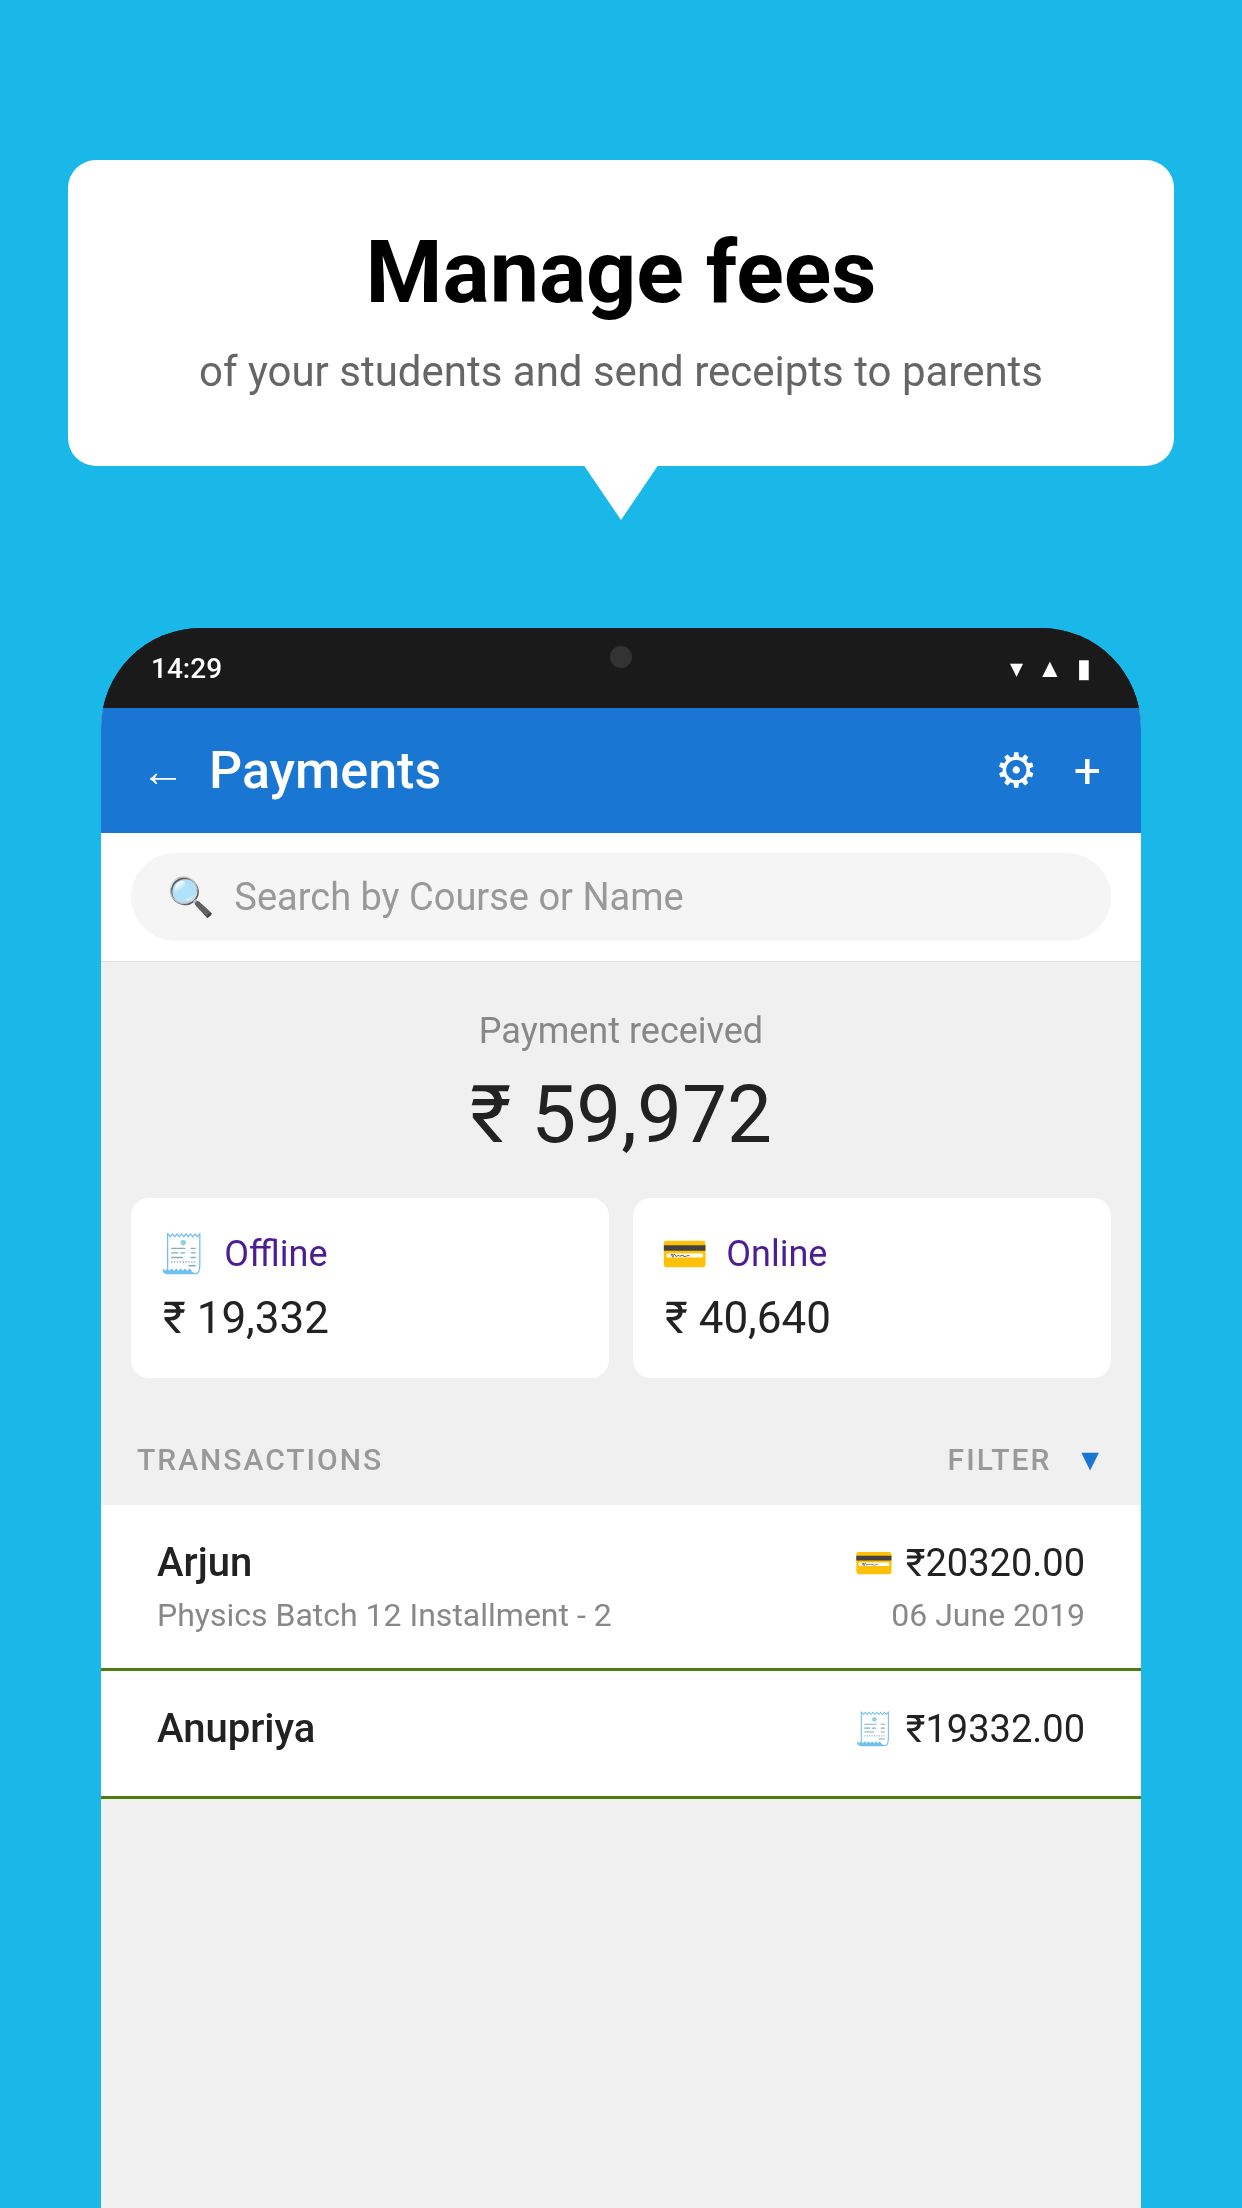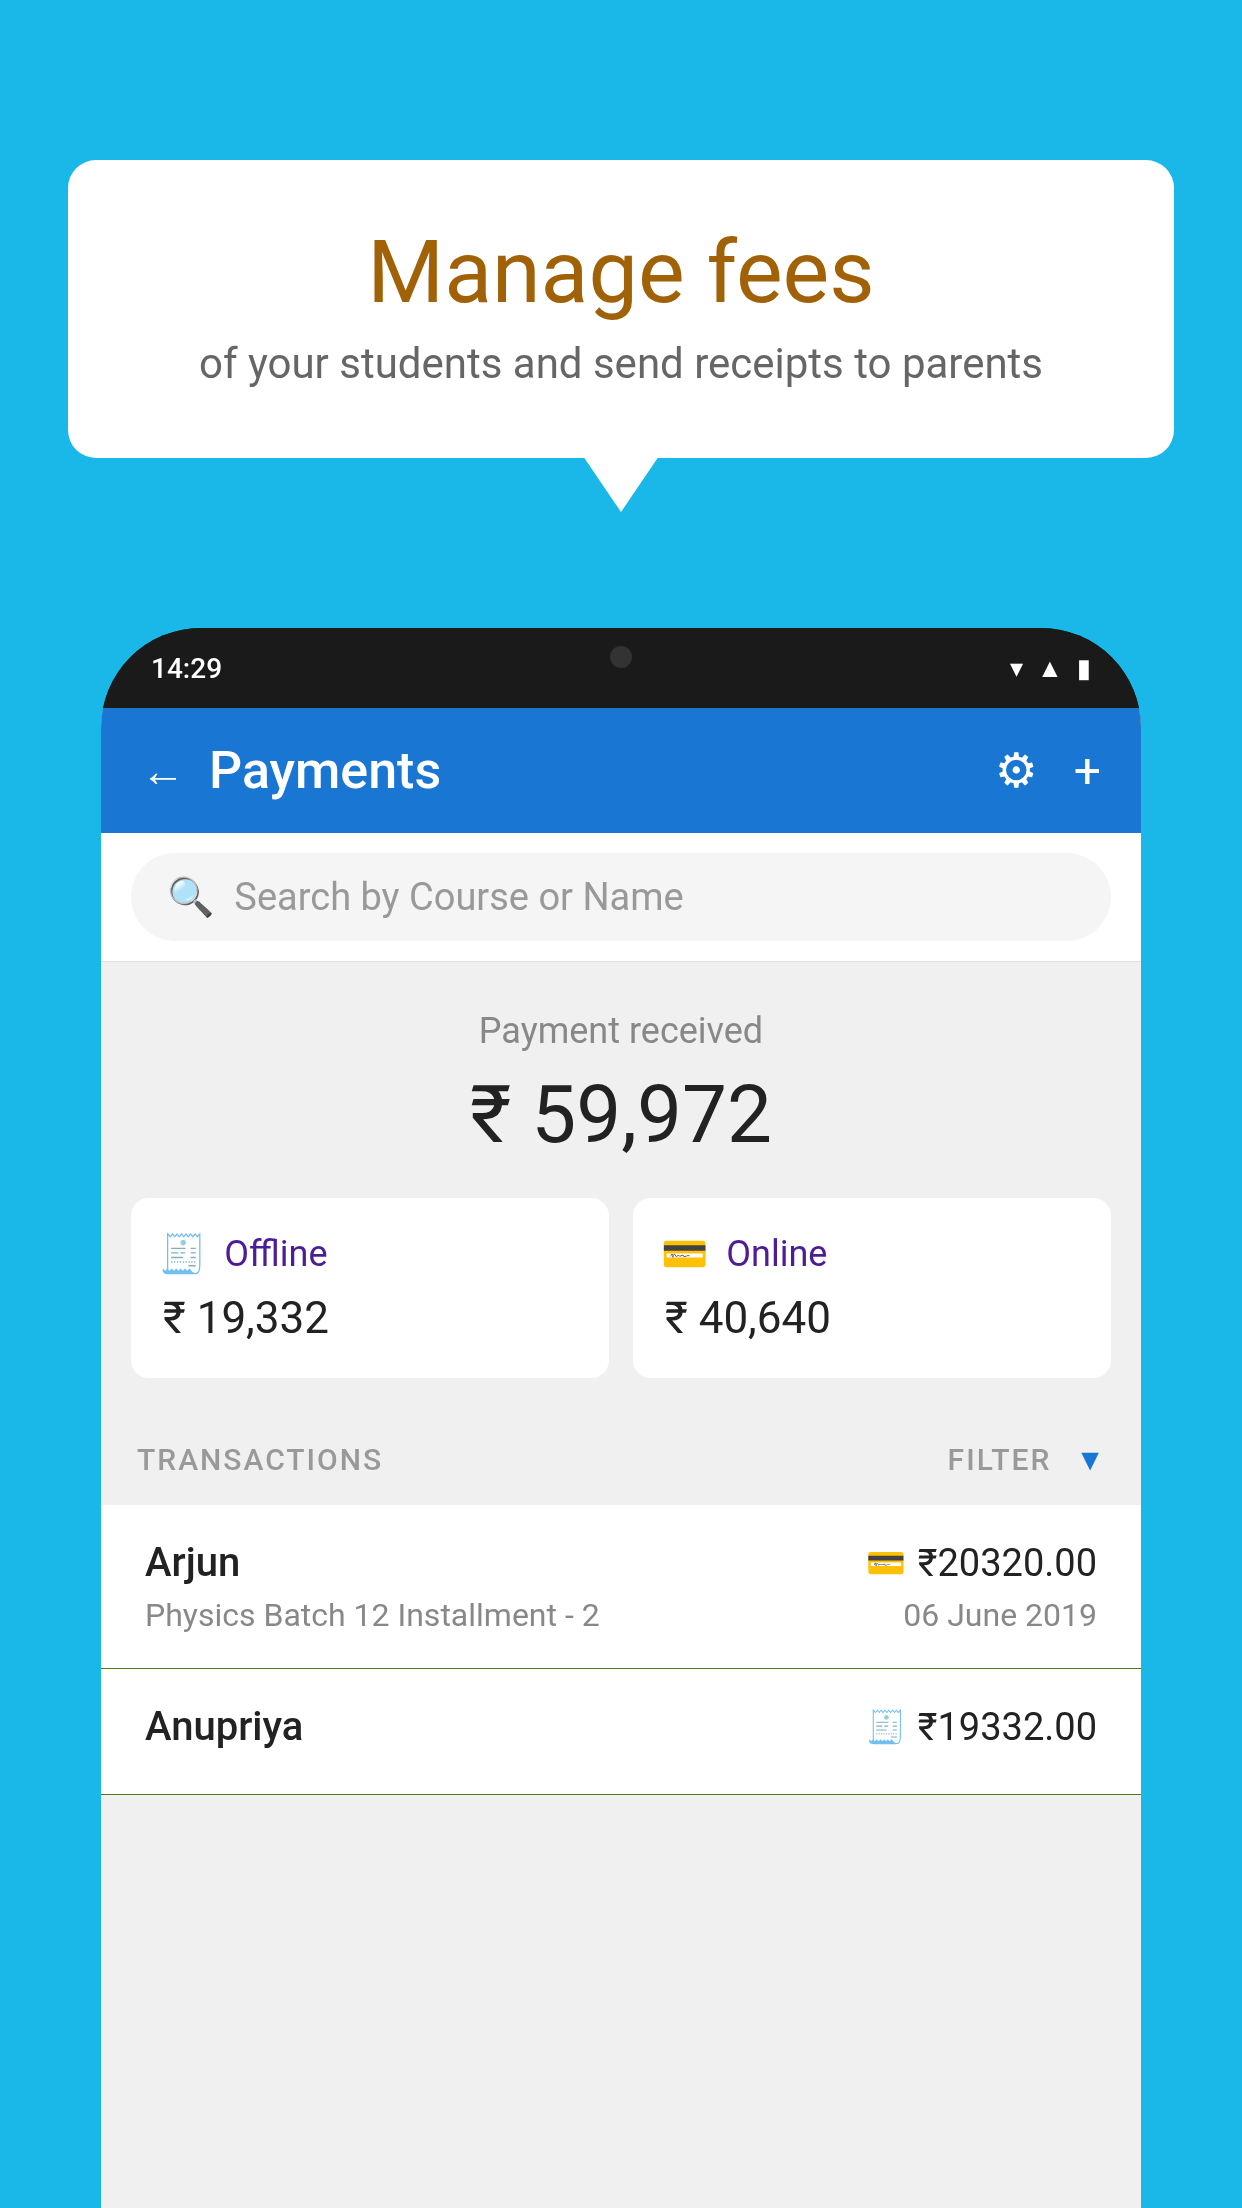--- a/index.html
+++ b/index.html
@@ -35,23 +35,23 @@
       bottom: -54px;
       left: 50%;
       transform: translateX(-50%);
       border-left: 38px solid transparent;
       border-right: 38px solid transparent;
       border-top: 56px solid white;
     }
 
     .speech-bubble .title {
       font-size: 88px;
-      color: #a16207;
-      font-weight: 400;
-      margin-bottom: 16px;
+      color: #000000;
+      font-weight: 700;
+      margin-bottom: 24px;
     }
 
     .speech-bubble .subtitle {
       font-size: 42px;
       color: #666;
       font-weight: 400;
     }
 
     
     .phone-frame {
@@ -307,22 +307,22 @@
     }
 
     .filter-icon {
       color: #1976d2;
       font-size: 30px;
     }
 
     
     .transaction-row {
       background: white;
-      padding: 34px 44px;
-      border-bottom: 1px solid #4d7c0f;
+      padding: 34px 56px;
+      border-bottom: 3px solid #4d7c0f;
     }
 
     .transaction-top {
       display: flex;
       justify-content: space-between;
       align-items: center;
       margin-bottom: 10px;
     }
 
     .transaction-name {

